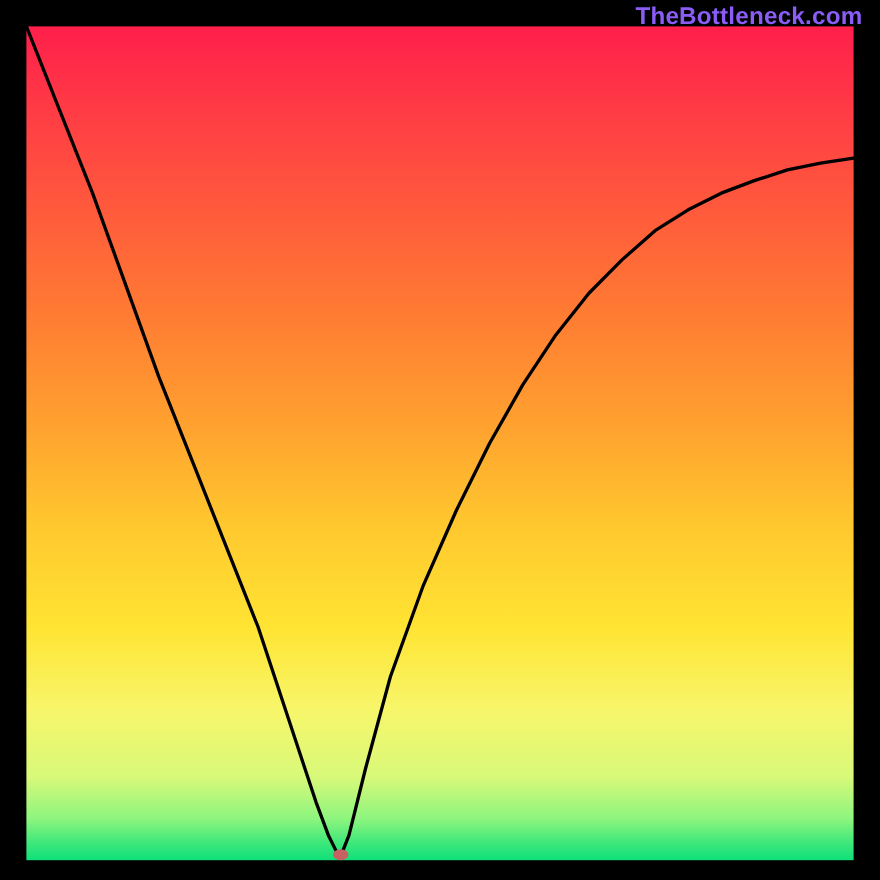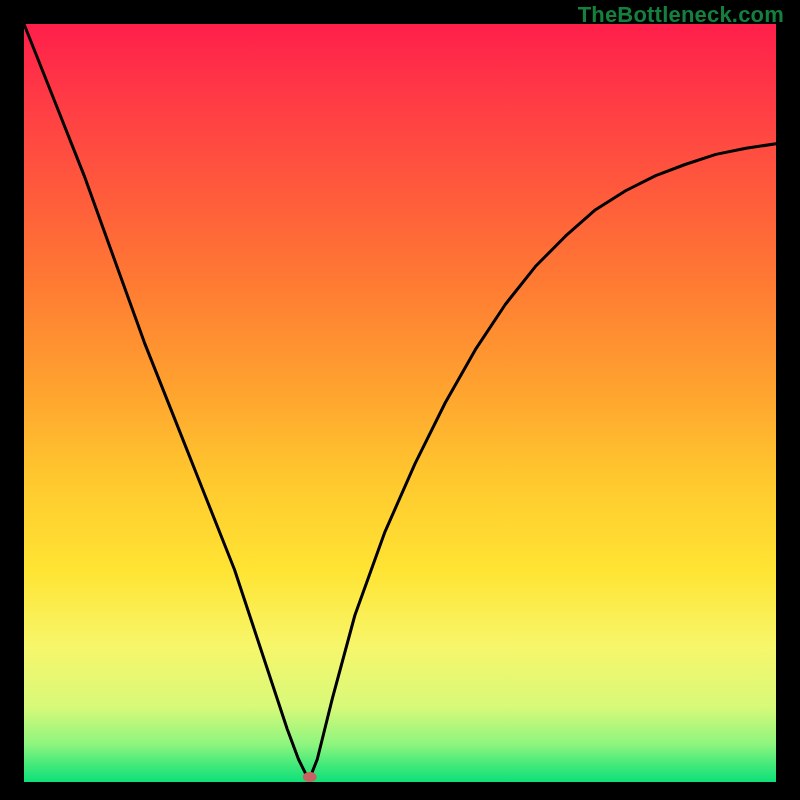--- a/index.html
+++ b/index.html
@@ -14,21 +14,21 @@
   .outer {
     width: 800px;
     height: 800px;
     background: #000;
     position: relative;
   }
   .watermark {
     position: absolute;
     top: 2px;
     right: 16px;
-    color: #15803d;
+    color: #8b5cf6;
     font-size: 22px;
     font-weight: 600;
     letter-spacing: 0.2px;
     user-select: none;
   }
   .plot-frame {
     position: absolute;
     left: 24px;
     top: 24px;
     width: 752px;

